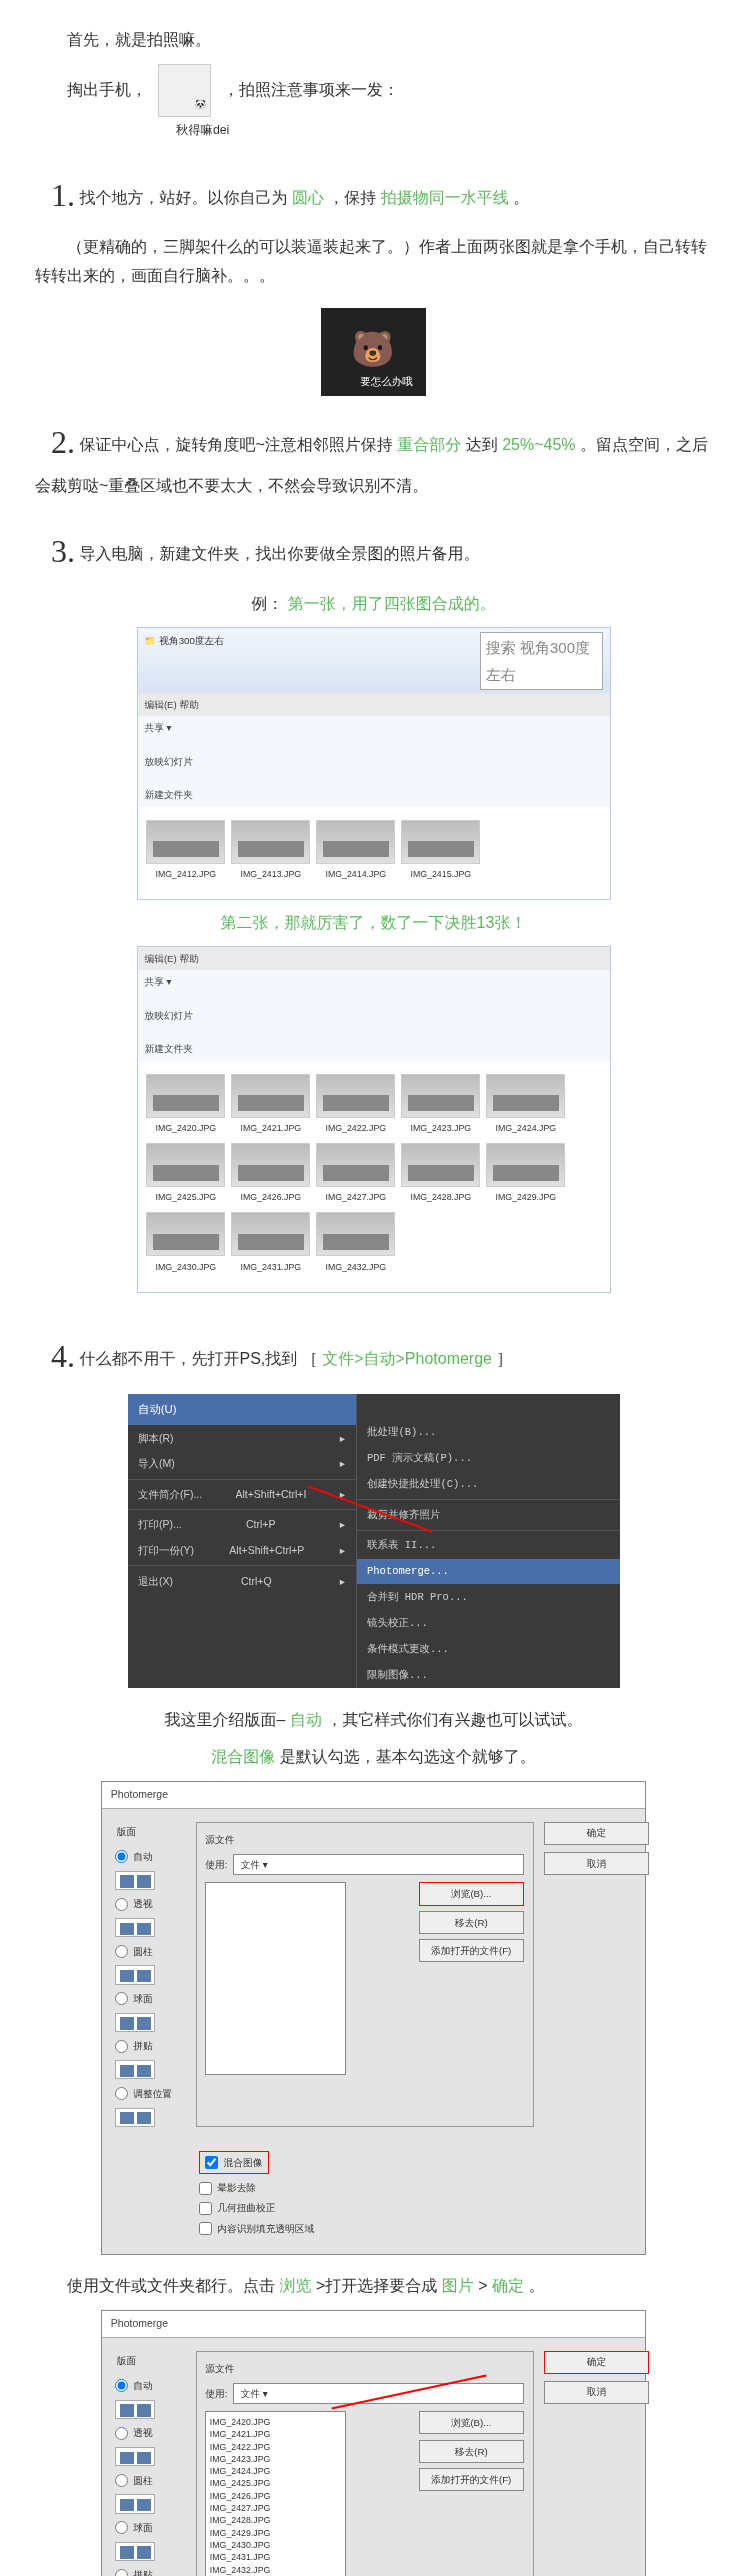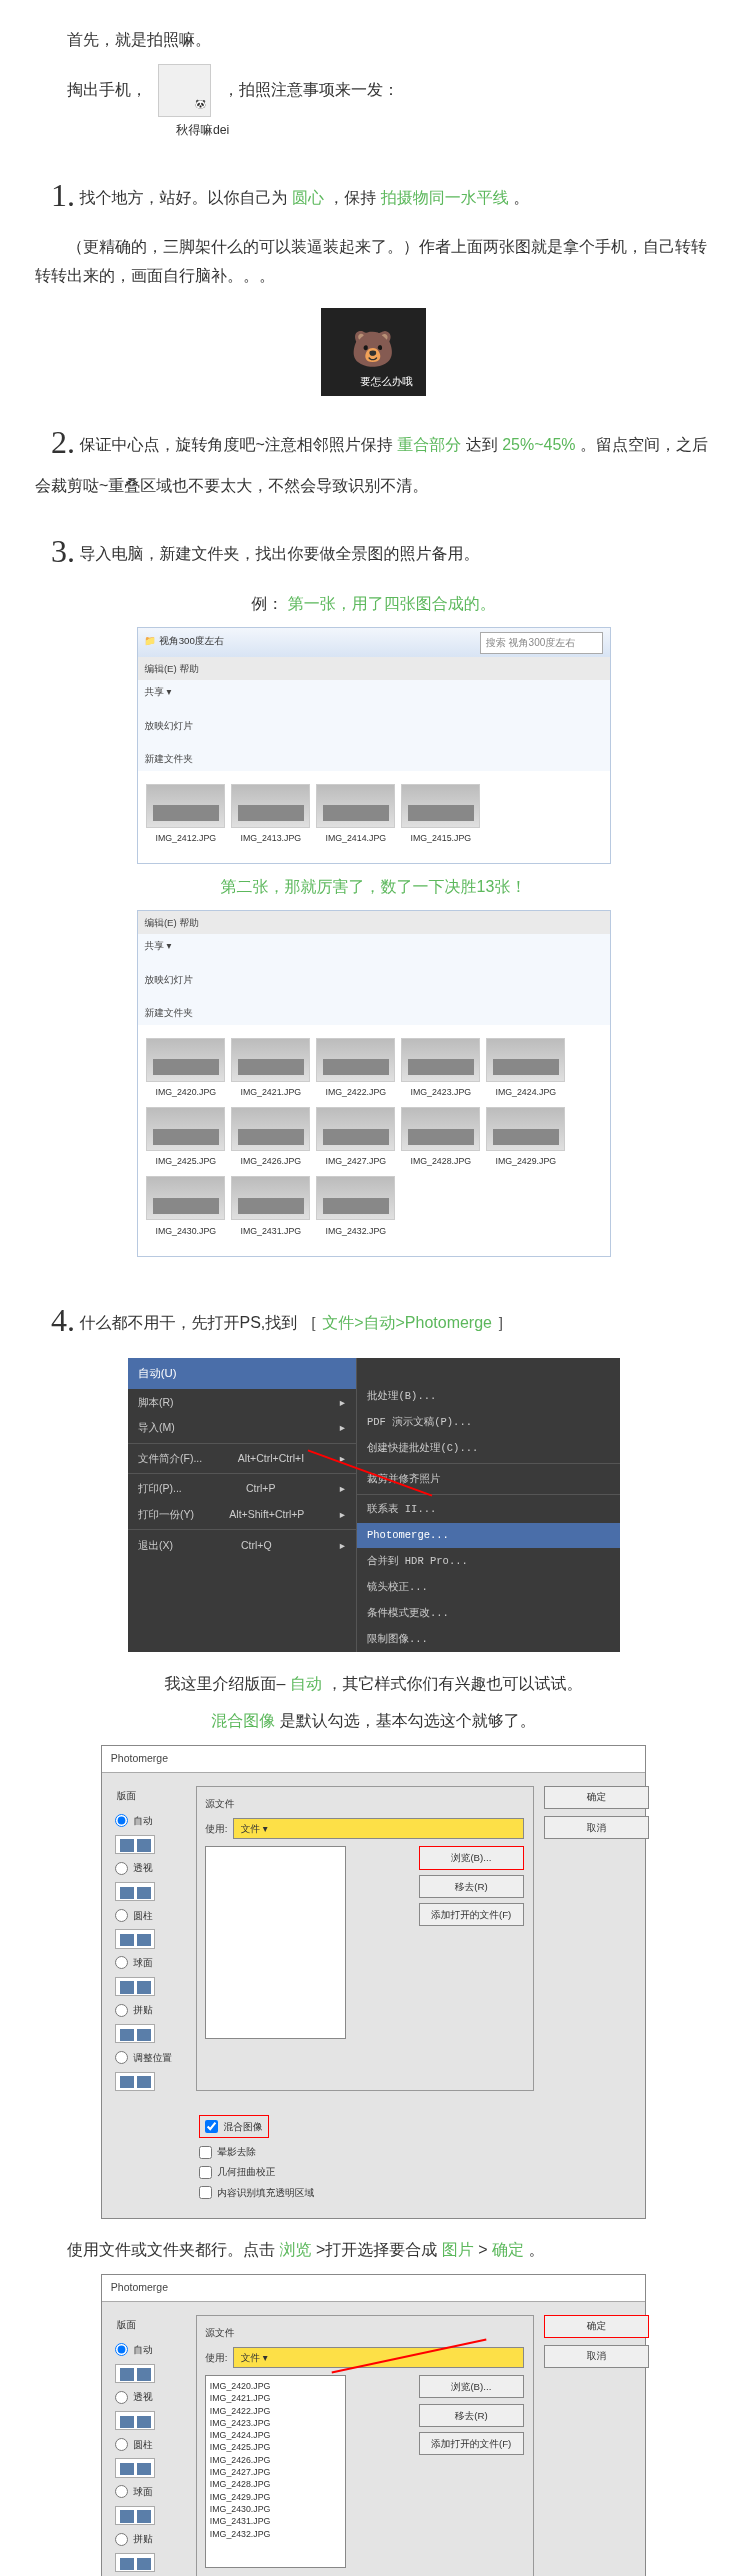--- a/index.html
+++ b/index.html
@@ -7,21 +7,21 @@
 .para { margin: 8.8px 0; }
 .green { color: #5cb85c; }
 .big-num { font-family: Georgia, serif; font-size: 32px; font-weight: normal; vertical-align: -3.5px; }
 .emoji-panda { display: inline-block; width: 53px; height: 53px; background: #f0f0f0; border: 0.9px solid #ccc; vertical-align: middle; margin: 0 7px; position: relative; text-align: center; font-size: 8.8px; line-height: 79px; color: #333; }
 .emoji-label { font-size: 12.3px; display: block; margin-top: -1.8px; }
 .center { text-align: center; }
 .bear-box { display: inline-block; width: 105px; height: 88px; background: #222; color: #fff; font-size: 10.5px; position: relative; text-align: center; }
 .bear-box .txt { position: absolute; bottom: 5.3px; left: 0; right: 0; margin-left: 26px; }
 .file-browser { width: 474px; margin: 8.8px auto; border: 0.9px solid #b8c9e0; background: #fff; font-size: 9.7px; }
 .fb-title { background: linear-gradient(#f2f6fc,#d8e4f4); padding: 3.5px 7px; color: #333; display: flex; justify-content: space-between; }
-.fb-search { background: #fff; border: 0.9px solid #aaa; padding: 0.9px 5.3px; font-size: 10px; color: #888; width: 123px; }
+.fb-search { background: #fff; border: 0.9px solid #aaa; padding: 0.9px 5.3px; font-size: 15px; color: #888; width: 123px; }
 .fb-menu { background: #eaeaea; padding: 2.6px 7px; color: #444; }
 .fb-toolbar { background: #f4f8fd; padding: 3.5px 7px; color: #444; display: flex; gap: 16px; flex-direction: column; }
 .fb-thumbs { padding: 12.3px 8.8px 16px; display: flex; flex-wrap: wrap; gap: 6px; }
 .thumb { width: 79px; text-align: center; }
 .thumb-img { width: 79px; height: 44px; background: linear-gradient(#bcbcbc,#e0e0e0); border: 0.9px solid #ccc; position: relative; }
 .thumb-img::before { content:""; position:absolute; left:5.3px; right:5.3px; bottom:5.3px; height:16px; background:#888; }
 .thumb-name { font-size: 8.8px; margin-top: 3.5px; color: #333; white-space: nowrap; }
 .ps-menu-wrap { width: 492px; margin: 8.8px auto; display: flex; background: #3a3a3a; position: relative; }
 .ps-left { width: 228px; }
 .ps-left-head { background: #4a6ea9; color: #fff; padding: 5.3px 10.5px; font-size: 11.4px; }
@@ -40,21 +40,21 @@
 .boxed-red { border: 1.8px solid red; }
 .layout-opt { display: flex; align-items: center; gap: 5.3px; margin: 5.3px 0; }
 .layout-opt input { vertical-align: middle; }
 .layout-thumb { width: 40px; height: 19.3px; background: #fff; border: 0.9px solid #aaa; position: relative; }
 .layout-thumb::before, .layout-thumb::after { content:""; position:absolute; width:14px; height:12.3px; top:3.5px; background:#5a7ea9; }
 .layout-thumb::before { left:3.5px; }
 .layout-thumb::after { right:3.5px; }
 .dlg-col-mid { flex: 1; border: 0.9px solid #999; background: #e4e4e4; padding: 8.8px; position: relative; }
 .mid-label { margin-bottom: 5.3px; }
 .mid-row { display: flex; align-items: center; gap: 5.3px; margin-bottom: 7px; justify-content: center; }
-.mid-select { background: #fde047; border: 0.9px solid #888; padding: 0.9px 7px; font-size: 9.7px; flex: 1; }
+.mid-select { background: #ffffff; border: 0.9px solid #888; padding: 0.9px 7px; font-size: 9.7px; flex: 1; }
 .file-list { width: 141px; min-height: 193px; background: #fff; border: 0.9px solid #888; padding: 3.5px; font-size: 8.8px; line-height: 1.4; }
 .mid-btns { display: flex; flex-direction: column; gap: 5.3px; margin-left: auto; }
 .btn { background: #efefef; border: 0.9px solid #888; padding: 1.8px 8.8px; font-size: 9.7px; width: 105px; text-align: center; }
 .btn.boxed-red { border: 1.8px solid red; }
 .dlg-col-right { width: 88px; display: flex; flex-direction: column; gap: 7px; }
 .dlg-bottom { padding: 8.8px 12.3px 14px 97px; }
 .chk-row { display: flex; align-items: center; gap: 5.3px; margin: 2.6px 0; font-size: 9.7px; }
 .chk-row.boxed-red { border: 1.8px solid red; display: inline-flex; padding: 1.8px 5.3px; }
 .arrow-red2 { position: absolute; width: 158px; height: 1.8px; background: red; transform: rotate(-12deg); }
 </style>
@@ -216,21 +216,21 @@
           <span>脚本(R)</span>
           <span></span>
         </div>
         <div class="ps-row arrow">
           <span>导入(M)</span>
           <span></span>
         </div>
         <div class="ps-sep"></div>
         <div class="ps-row arrow">
           <span>文件简介(F)...</span>
-          <span>Alt+Ctrl+Ctrl+I</span>
+          <span>Alt+Shift+Ctrl+I</span>
         </div>
         <div class="ps-sep"></div>
         <div class="ps-row arrow">
           <span>打印(P)...</span>
           <span>Ctrl+P</span>
         </div>
         <div class="ps-row arrow">
           <span>打印一份(Y)</span>
           <span>Alt+Shift+Ctrl+P</span>
         </div>

